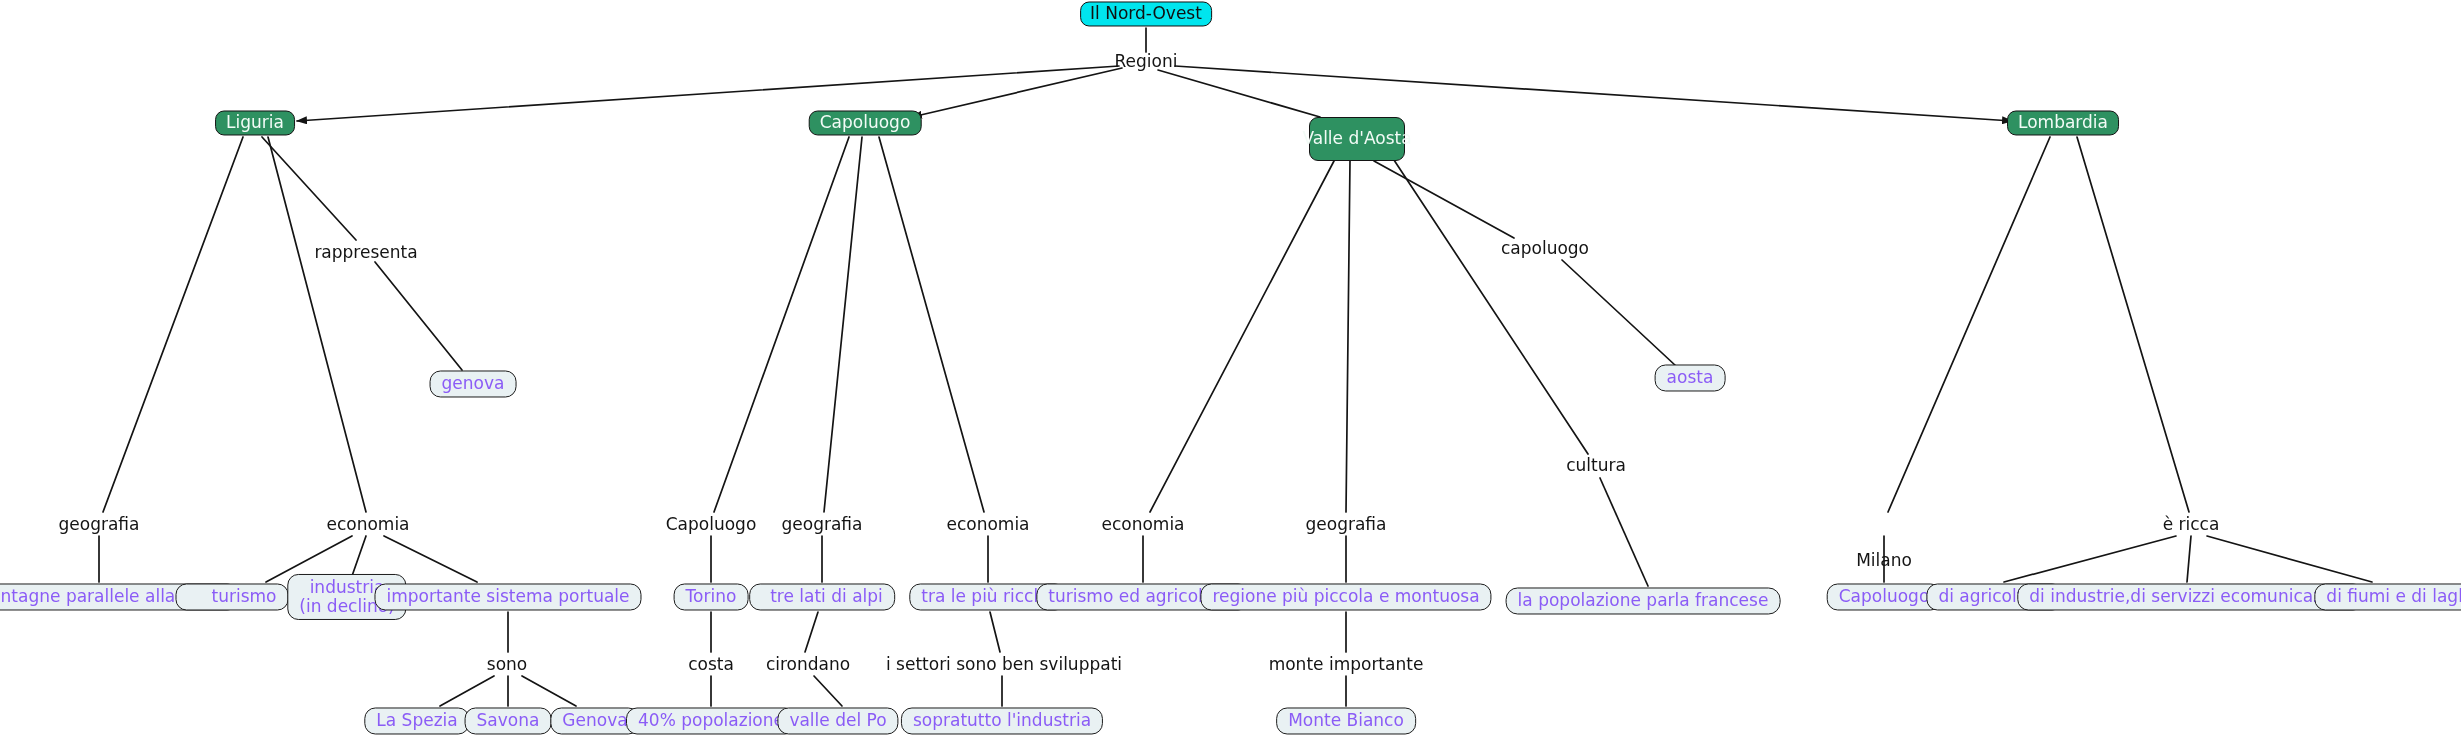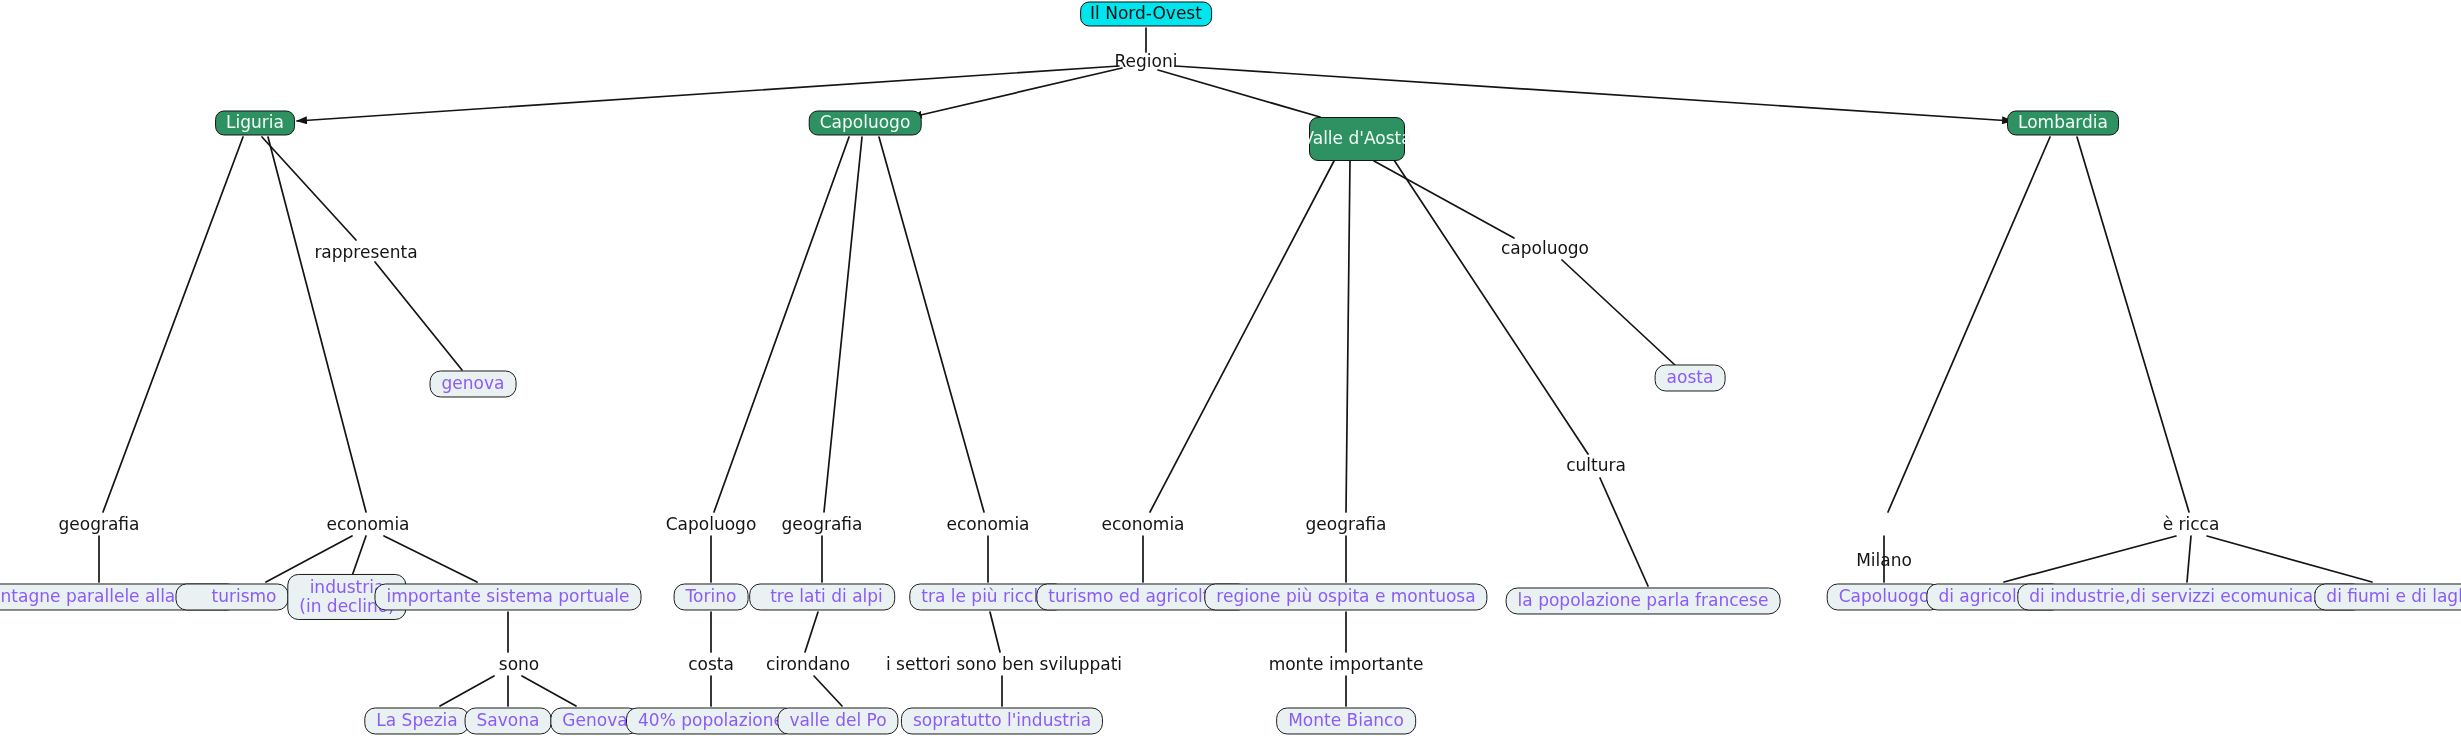--- a/index.html
+++ b/index.html
@@ -166,35 +166,35 @@
   <div class="node node-leaf" style="left:595px; top:721px;">Genova</div>
 
   <div class="node node-leaf" style="left:711px; top:597px;">Torino</div>
   <div class="node node-leaf" style="left:711px; top:721px;">40% popolazione</div>
   <div class="node node-leaf" style="left:822px; top:597px;padding-left:20px;">tre lati di alpi</div>
   <div class="node node-leaf" style="left:838px; top:721px;">valle del Po</div>
   <div class="node node-leaf" style="left:988px; top:597px;">tra le più ricche</div>
   <div class="node node-leaf" style="left:1002px; top:721px;">sopratutto l'industria</div>
 
   <div class="node node-leaf" style="left:1143px; top:597px;">turismo ed agricoltura</div>
-  <div class="node node-leaf" style="left:1346px; top:597px;">regione più ospita e montuosa</div>
+  <div class="node node-leaf" style="left:1346px; top:597px;">regione più piccola e montuosa</div>
   <div class="node node-leaf" style="left:1346px; top:721px;">Monte Bianco</div>
   <div class="node node-leaf" style="left:1643px; top:601px;border-radius:12px;">la popolazione parla francese</div>
   <div class="node node-leaf" style="left:1690px; top:378px;">aosta</div>
 
   <div class="node node-leaf" style="left:1884px; top:597px;">Capoluogo</div>
   <div class="node node-leaf" style="left:1995px; top:597px;">di agricoltura</div>
   <div class="node node-leaf" style="left:2191px; top:597px;">di industrie,di servizzi ecomunicazioni</div>
   <div class="node node-leaf" style="left:2400px; top:597px;">di fiumi e di laghi</div>
 
   <div class="link-label" style="left:1146px; top:61px;">Regioni</div>
   <div class="link-label" style="left:366px; top:252px;">rappresenta</div>
   <div class="link-label" style="left:99px; top:524px;">geografia</div>
   <div class="link-label" style="left:368px; top:524px;">economia</div>
-  <div class="link-label" style="left:507px; top:664px;margin-left:12px;">sono</div>
+  <div class="link-label" style="left:507px; top:664px;">sono</div>
   <div class="link-label" style="left:711px; top:524px;">Capoluogo</div>
   <div class="link-label" style="left:822px; top:524px;">geografia</div>
   <div class="link-label" style="left:988px; top:524px;">economia</div>
   <div class="link-label" style="left:711px; top:664px;">costa</div>
   <div class="link-label" style="left:808px; top:664px;">cirondano</div>
   <div class="link-label" style="left:1004px; top:664px;">i settori sono ben sviluppati</div>
   <div class="link-label" style="left:1143px; top:524px;">economia</div>
   <div class="link-label" style="left:1346px; top:524px;">geografia</div>
   <div class="link-label" style="left:1545px; top:248px;">capoluogo</div>
   <div class="link-label" style="left:1596px; top:465px;">cultura</div>

